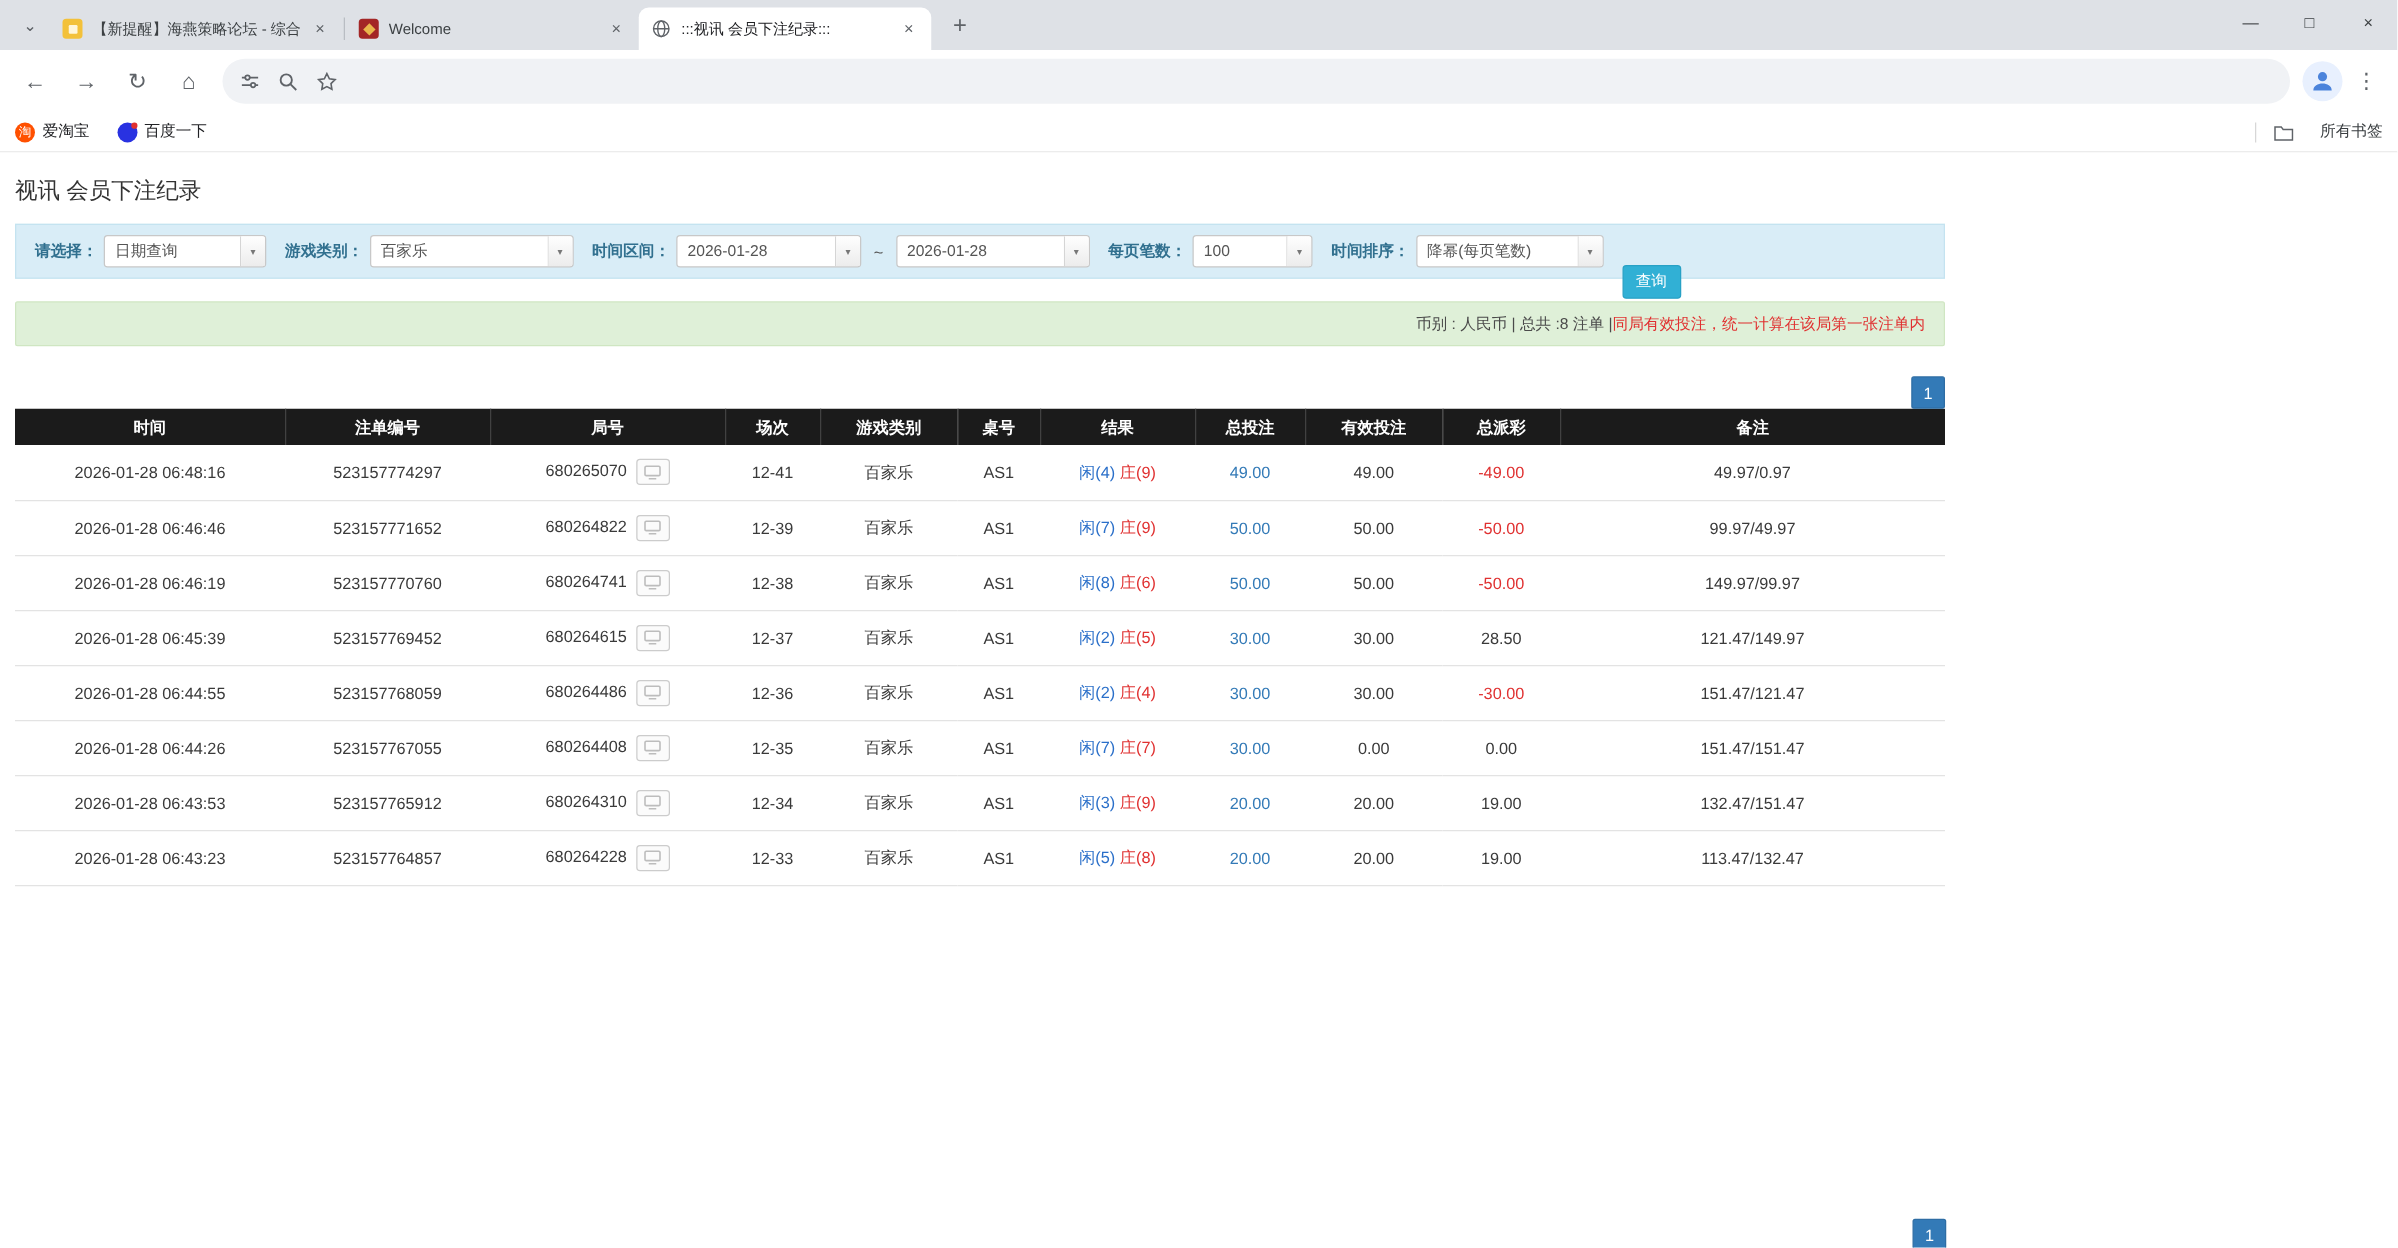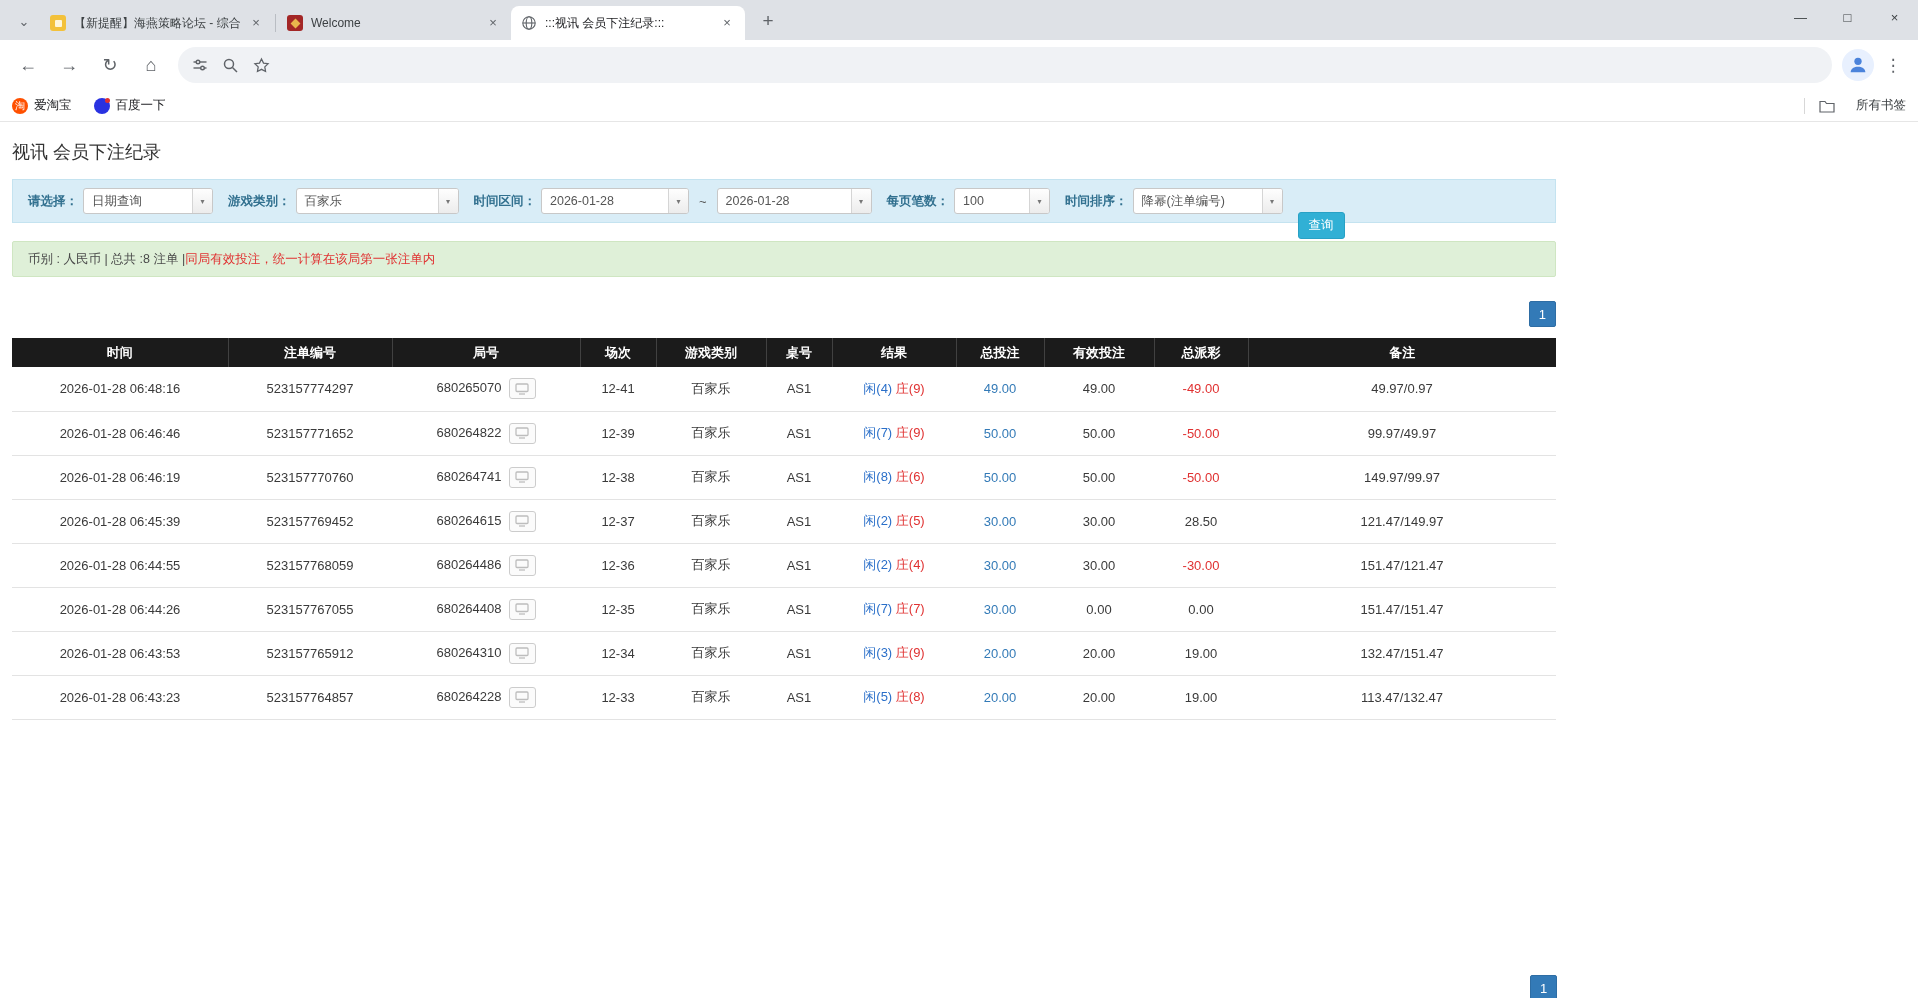--- a/index.html
+++ b/index.html
@@ -47,29 +47,29 @@
 
   .filterbar { margin-top:15px; background:#d9edf7; border:1px solid #c4e3f0; height:44px; display:flex; align-items:center; padding:13px 15px; }
   .flabel { font-size:12.5px; font-weight:700; color:#31708f; margin-right:5px; white-space:nowrap; }
   .fsel { height:26px; background:#fff; border:1px solid #c8c8c8; border-radius:3px; display:flex; align-items:center; font-size:12.5px; color:#555; margin-right:15px; }
   .fsel .v { padding:0 8px; flex:1; white-space:nowrap; overflow:hidden; }
   .fsel .c { width:20px; align-self:stretch; border-left:1px solid #d5d5d5; background:linear-gradient(#fefefe,#ececec); color:#777; display:flex; align-items:center; justify-content:center; font-size:8px; border-radius:0 2px 2px 0; }
   .w130{width:130px}.w163{width:163px}.w148{width:148px}.w155{width:155px}.w96{width:96px}.w150{width:150px}
   .tilde { margin:0 10px 0 -5px; color:#555; font-size:13px; }
   .btn-search { height:27px; padding:0 10px; background:#31b0d5; border:1px solid #28a1c5; border-radius:3px; color:#fff; font-size:12.5px; display:flex; align-items:center; cursor:pointer;margin-top:48px; }
 
-  .infobar { margin-top:18px; height:36px; background:#dff0d8; border:1px solid #cfe6c2; border-radius:2px; display:flex; align-items:center; justify-content:flex-start; padding:0 15px; font-size:12.5px; }
+  .infobar { margin-top:18px; height:36px; background:#dff0d8; border:1px solid #cfe6c2; border-radius:2px; display:flex; align-items:center; justify-content:flex-end; padding:0 15px; font-size:12.5px; }
   .info-left { color:#4a4a4a; }
   .info-right { color:#e03131; }
 
   .pagitop { display:flex; justify-content:flex-end; margin-top:24px; }
   .pbtn { min-width:26px; height:26px; padding:0 9px; background:#337ab7; border:1px solid #2e6da4; color:#fff; font-size:13px; display:flex; align-items:center; justify-content:center; border-radius:2px; }
   .pagibottom { position:absolute; top:853px; left:1530px; }
 
-  .btable { width:1544px; border-collapse:collapse; table-layout:fixed; margin-top:11px; font-size:13px; color:#3a3a3a; }
+  .btable { width:1544px; border-collapse:collapse; table-layout:fixed; font-size:13px; color:#3a3a3a; }
   .btable thead th { background:#1b1b1b; color:#fff; font-weight:700; height:29px; font-size:13px; border-right:1px solid #414141; }
   .btable thead th:last-child { border-right:none; }
   .btable tbody.data td { height:44px; text-align:center; border-bottom:1px solid #e3e3e3; overflow:hidden; white-space:nowrap; }
   .btable .frow td { background:#8d8d8d; color:#fff; height:31px; text-align:center; border-right:1px solid #a3a3a3; border-top:1px solid #c2c2c2; }
   .btable .frow td:last-child { border-right:none; }
   .c-blue { color:#337ab7; }
   .rp { color:#2a6fc9; }
   .rb { color:#e03131; }
   .neg { color:#e03131; }
   .frow .neg { color:#d43f3f; font-weight:700; }
@@ -208,21 +208,21 @@
       </div>
 
       <span class="flabel">每页笔数：</span>
       <div class="fsel w96">
         <span class="v">100</span>
         <span class="c">▾</span>
       </div>
 
       <span class="flabel">时间排序：</span>
       <div class="fsel w150">
-        <span class="v">降幂(注单编号)</span>
+        <span class="v">降幂(每页笔数)</span>
         <span class="c">▾</span>
       </div>
 
       <div class="btn-search">查询</div>
     </div>
 
     <div class="infobar">
       <span class="info-left">币别 : 人民币 | 总共 :8 注单 |</span>
       <span class="info-right">同局有效投注，统一计算在该局第一张注单内</span>
     </div>

